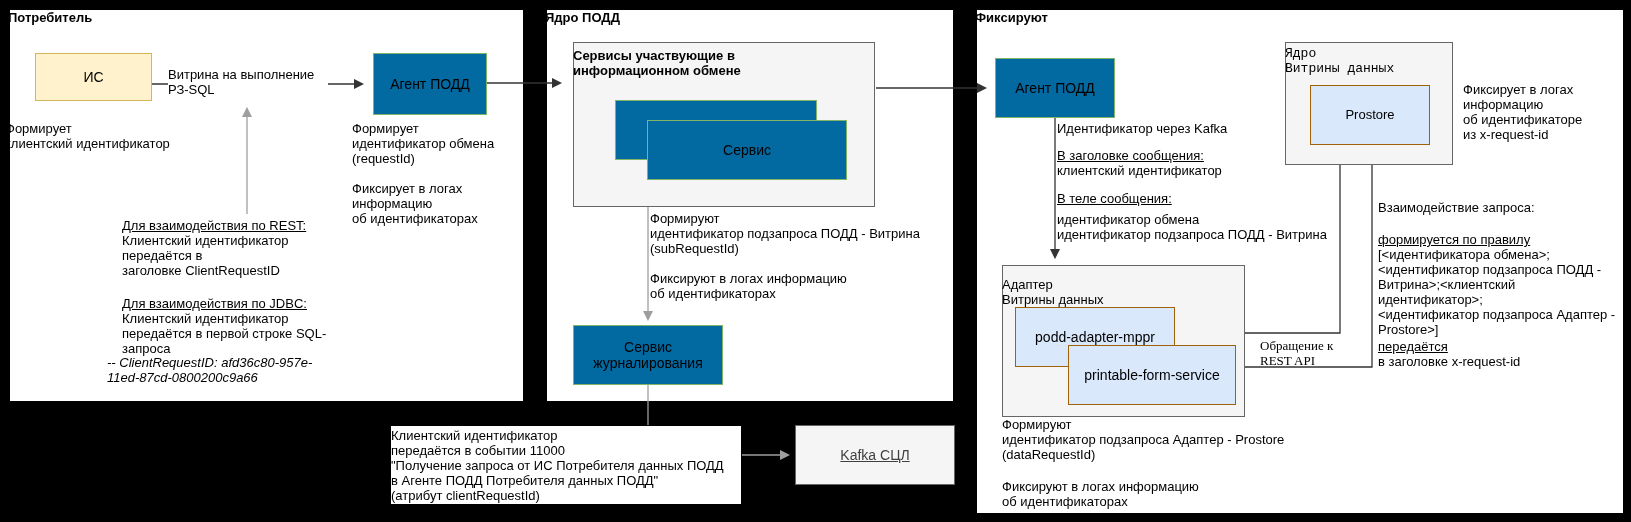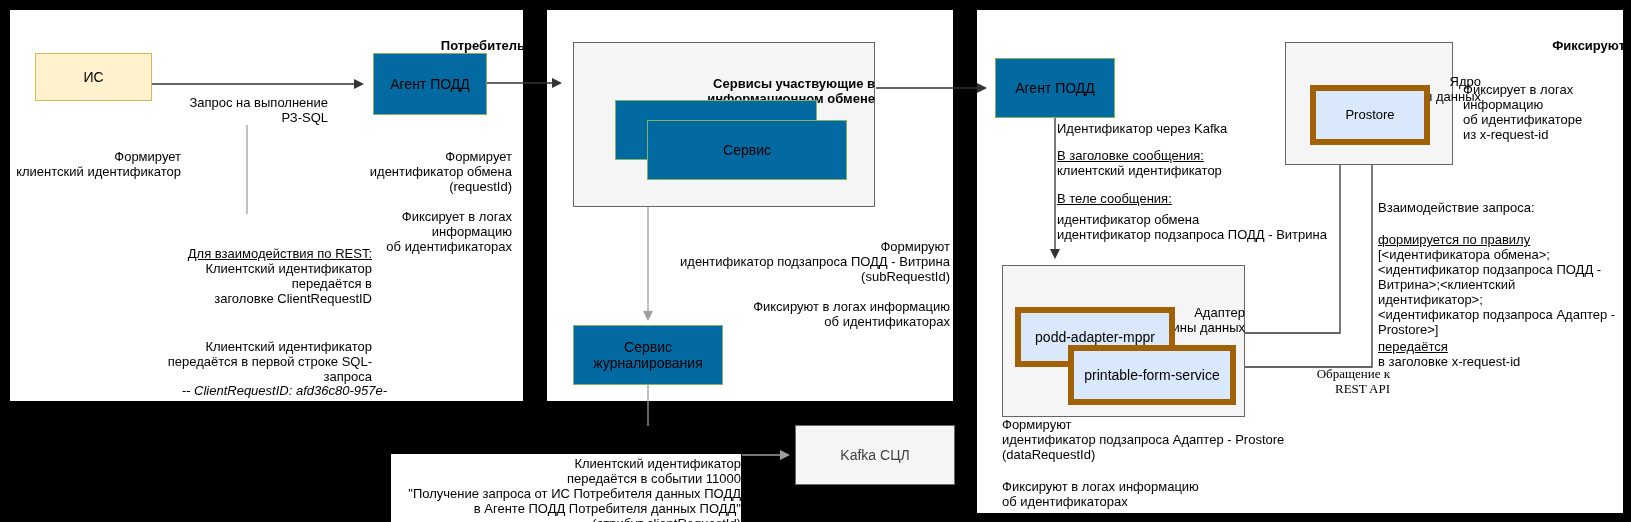--- a/index.html
+++ b/index.html
@@ -2,30 +2,30 @@
 <html><head>
 <meta charset="utf-8">
 <style>
   html,body{margin:0;padding:0;background:#000;}
   .canvas{position:relative;width:1631px;height:522px;background:#000;overflow:hidden;
           font-family:"Liberation Sans",sans-serif;color:#000;}
   .abs{position:absolute;box-sizing:border-box;}
   .panel{background:#fff;border:2px solid #000;z-index:1;}
   .wires{position:absolute;left:0;top:0;z-index:2;pointer-events:none;}
   .txt{position:absolute;box-sizing:border-box;white-space:pre-line;font-size:13px;line-height:15px;z-index:3;}
-  .ctr{text-align:right;margin-top:28px;}
+  .ctr{text-align:left;}
   .bold{font-weight:bold;}
   .u{text-decoration:underline;}
   .i{font-style:italic;}
   .node{position:absolute;box-sizing:border-box;display:flex;align-items:center;justify-content:center;
         text-align:center;white-space:pre-line;font-size:14px;line-height:16px;z-index:3;}
   .yellow{background:#fff2cc;border:1px solid #d6b656;}
   .green{background:#0369a1;border:1px solid #82b366;}
-  .blue{background:#dae8fc;border:6px solid #a16207;}
-  .grey{background:#f5f5f5;border:1px solid #666666;}
+  .blue{background:#dae8fc;border:1px solid #a16207;}
+  .grey{background:#f5f5f5;border:1px solid #666666;text-decoration:underline;}
   .container-box{position:absolute;box-sizing:border-box;background:#f5f5f5;border:1px solid #666666;z-index:2;}
   .whitebg{background:#fff;}
   .notebox{background:#fff;border:1px solid #000;z-index:3;}
 </style>
 </head>
 <body>
 
 <div class="canvas">
 
   <div class="abs panel" style="left:8px;top:8px;width:517px;height:395px;"></div>
@@ -50,39 +50,41 @@
     <line x1="742" y1="455" x2="788" y2="455" stroke="#9e9e9e" stroke-width="1.3" marker-end="url(#arrG)"></line>
     <line x1="1055" y1="118" x2="1055" y2="257" stroke="#333333" stroke-width="1.3" marker-end="url(#arrB)"></line>
     <path d="M1175,333 H1340 V154" fill="none" stroke="#333333" stroke-width="1.3" marker-end="url(#arrB)"></path>
     <path d="M1228,367 H1372 V154" fill="none" stroke="#333333" stroke-width="1.3" marker-end="url(#arrB)"></path>
   </svg>
 
   <div class="txt ctr bold" style="left:8px;top:10px;width:517px;">Потребитель</div>
   <div class="node yellow" style="left:35px;top:53px;width:117px;height:48px;">ИС</div>
   <div class="txt ctr" style="left:5px;top:121px;width:176px;">Формирует
 клиентский идентификатор</div>
-  <div class="txt ctr whitebg" style="left:168px;top:67px;width:160px;">Запрос на выполнение
+  <div class="txt ctr whitebg" style="left:168px;top:67px;width:160px;">Витрина на выполнение
 РЗ-SQL</div>
   <div class="node green" style="left:373px;top:53px;width:114px;height:62px;">Агент ПОДД</div>
   <div class="txt ctr" style="left:352px;top:121px;width:160px;">Формирует
 идентификатор обмена
 (requestId)</div>
   <div class="txt ctr" style="left:352px;top:181px;width:160px;">Фиксирует в логах
 информацию
 об идентификаторах</div>
   <div class="txt ctr u" style="left:122px;top:218px;width:250px;">Для взаимодействия по REST:</div>
   <div class="txt ctr" style="left:122px;top:233px;width:250px;">Клиентский идентификатор
 передаётся в
 заголовке ClientRequestID</div>
+  <div class="txt ctr u" style="left:122px;top:296px;width:250px;">Для взаимодействия по JDBC:</div>
   <div class="txt ctr" style="left:122px;top:311px;width:250px;">Клиентский идентификатор
 передаётся в первой строке SQL-
 запроса</div>
   <div class="txt ctr i" style="left:107px;top:355px;width:280px;">-- ClientRequestID: afd36c80-957e-
 11ed-87cd-0800200c9a66</div>
 
+  <div class="txt ctr bold" style="left:545px;top:10px;width:410px;">Ядро ПОДД</div>
   <div class="container-box" style="left:573px;top:42px;width:302px;height:165px;"></div>
   <div class="txt ctr bold" style="left:573px;top:48px;width:302px;">Сервисы участвующие в
 информационном обмене</div>
   <div class="node green" style="left:615px;top:100px;width:202px;height:60px;"></div>
   <div class="node green" style="left:647px;top:120px;width:200px;height:60px;">Сервис</div>
   <div class="txt ctr" style="left:650px;top:211px;width:300px;">Формируют
 идентификатор подзапроса ПОДД - Витрина
 (subRequestId)</div>
   <div class="txt ctr" style="left:650px;top:271px;width:300px;">Фиксируют в логах информацию
 об идентификаторах</div>
@@ -99,21 +101,21 @@
   <div class="txt ctr bold" style="left:975px;top:10px;width:650px;">Фиксируют</div>
   <div class="node green" style="left:995px;top:58px;width:120px;height:60px;">Агент ПОДД</div>
   <div class="txt" style="left:1057px;top:121px;width:280px;">Идентификатор через Kafka</div>
   <div class="txt u" style="left:1057px;top:148px;width:280px;">В заголовке сообщения:</div>
   <div class="txt" style="left:1057px;top:163px;width:280px;">клиентский идентификатор</div>
   <div class="txt u" style="left:1057px;top:191px;width:280px;">В теле сообщения:</div>
   <div class="txt" style="left:1057px;top:212px;width:295px;">идентификатор обмена
 идентификатор подзапроса ПОДД - Витрина</div>
 
   <div class="container-box" style="left:1285px;top:42px;width:168px;height:123px;"></div>
-  <div class="txt ctr" style="left:1285px;top:46px;width:196px;">Ядро
+  <div class="txt ctr" style="left:1285px;top:46px;width:196px;font-family:Liberation Mono, monospace;">Ядро
 Витрины данных</div>
   <div class="node blue" style="left:1310px;top:85px;width:120px;height:60px;font-size:13px;">Prostore</div>
   <div class="txt" style="left:1463px;top:82px;width:160px;">Фиксирует в логах
 информацию
 об идентификаторе
 из x-request-id</div>
 
   <div class="container-box" style="left:1002px;top:265px;width:243px;height:152px;"></div>
   <div class="txt ctr" style="left:1002px;top:277px;width:243px;">Адаптер
 Витрины данных</div>

